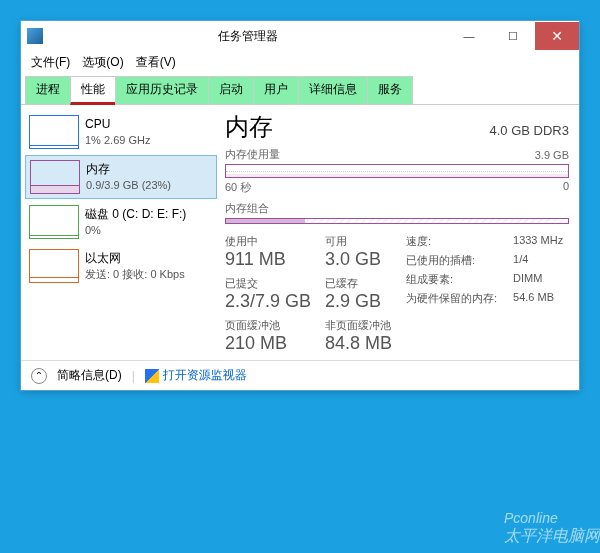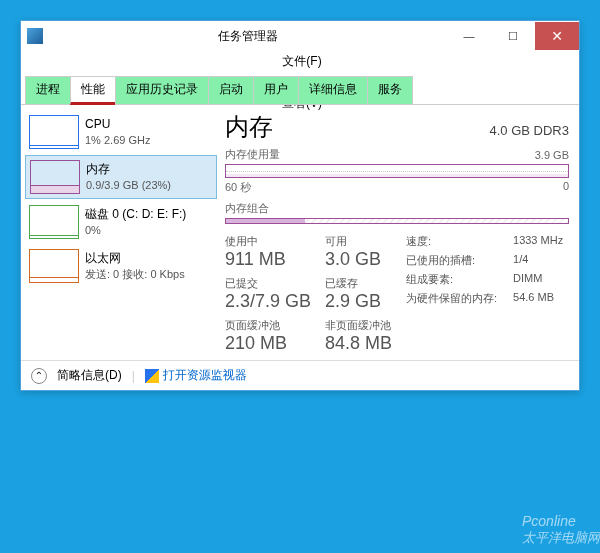--- a/index.html
+++ b/index.html
@@ -3,21 +3,21 @@
 <meta charset="utf-8">
 <style>
 * { margin: 0; padding: 0; box-sizing: border-box; font-family: "Microsoft YaHei", "Segoe UI", sans-serif; }
 body { background: #1ba1e2; width: 600px; height: 553px; overflow: hidden; position: relative; }
 .window { position: absolute; left: 20px; top: 20px; width: 560px; height: 371px; background: #fff; border: 1px solid #4aa3df; box-shadow: 0 2px 8px rgba(0,0,0,.2); display: flex; flex-direction: column; }
 .titlebar { height: 30px; display: flex; align-items: center; padding: 0 0 0 6px; background: #fff; }
 .titlebar .icon { width: 16px; height: 16px; background: linear-gradient(135deg,#4aa3df,#1e5f99); margin-right: 6px; }
 .titlebar .title { flex: 1; text-align: center; font-size: 12px; color: #000; }
 .titlebar .btn { width: 44px; height: 28px; display: flex; align-items: center; justify-content: center; font-size: 11px; color: #333; }
 .titlebar .btn.close { background: #c75050; color: #fff; font-size: 14px; }
-.menubar { height: 22px; display: flex; align-items: center; font-size: 12px; color: #000; padding-left: 4px; flex-direction: column; }
+.menubar { height: 22px; display: flex; align-items: center; font-size: 12px; color: #000; padding-left: 4px; }
 .menubar span { padding: 2px 6px; }
 .tabs { display: flex; border-bottom: 1px solid #ccc; background: #fff; padding-left: 4px; margin-top: 2px; }
 .tab { font-size: 12px; padding: 4px 10px; border: 1px solid transparent; position: relative; top: 1px; background: #86efac; border: 1px solid #ccc; border-bottom: 1px solid #ccc; margin-right: -1px;}
 .tab.active { background: #fff; border-bottom: 3px solid #b91c1c; }
 .body { flex: 1; display: flex; overflow: hidden; }
 .sidebar { width: 200px; padding: 6px 4px; }
 .sitem { display: flex; align-items: center; padding: 4px; gap: 6px; margin-bottom: 2px; }
 .sitem.active { background: #d5e9f7; border: 1px solid #7abde0; }
 .sthumb { width: 50px; height: 34px; border: 1px solid; display: flex; align-items: flex-end; }
 .sthumb.cpu { border-color: #2672ec; }
@@ -44,21 +44,21 @@
 .compchart .used { position:absolute; left:0; top:0; bottom:0; width:23%; background:#d8b3dd; }
 .stats { margin-top: 10px; display: flex; font-size: 11px; color: #555; gap: 14px; }
 .col { display: flex; flex-direction: column; gap: 6px; }
 .stat .val { font-size: 18px; color: #555; }
 .stats2 { flex:1; display:grid; grid-template-columns:auto auto; gap:4px 10px; font-size:11px; color:#555; align-content:start;}
 .footer { border-top: 1px solid #ddd; padding: 6px 10px; display: flex; align-items: center; font-size: 12px; gap: 10px; }
 .footer .chev { width:16px; height:16px; border:1px solid #888; border-radius:50%; display:flex; align-items:center; justify-content:center; font-size:10px; }
 .footer .link { color: #0066cc; display:flex; align-items:center; gap:4px; }
 .footer .shield { width:14px; height:14px; background: linear-gradient(135deg,#2672ec 50%,#ffc20e 50%); }
 .watermark { position:absolute; right:0; bottom:6px; color:rgba(255,255,255,.6); font-size:14px; font-style:italic; pointer-events:none;}
-.watermark .cn { font-size:13px; display:block; text-align:right;}
+.watermark .cn { font-size:16px; display:block; text-align:right;}
 </style>
 </head>
 <body>
 
 <div class="window">
   <div class="titlebar">
     <div class="icon"></div>
     <div class="title">任务管理器</div>
     <div class="btn">—</div>
     <div class="btn">☐</div>

